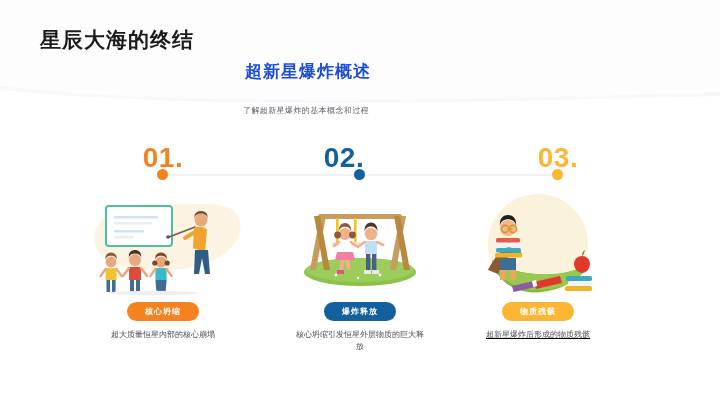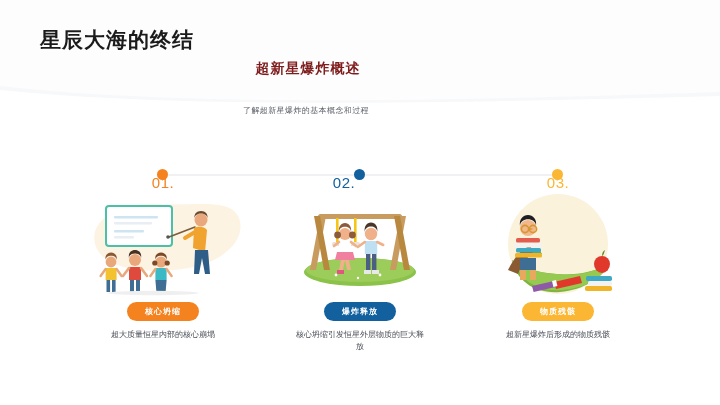--- a/index.html
+++ b/index.html
@@ -23,22 +23,22 @@
   }
 
   .header-title {
     position:absolute; left:40px; top:26px;
     font-size:21px; font-weight:bold; color:#1b1b1b;
     letter-spacing:1px; white-space:nowrap;
   }
 
   .main-title {
     position:absolute; left:0; top:60px; width:616px;
-    text-align:center; font-size:14px; font-weight:bold;
-    color:#7f1d1d; letter-spacing:1px;
+    text-align:center; font-size:17px; font-weight:bold;
+    color:#1d4ed8; letter-spacing:1px;
   }
   .main-subtitle {
     position:absolute; left:0; top:105px; width:612px;
     text-align:center; font-size:8px; color:#5c6068;
     letter-spacing:.4px;
   }
 
   
   .timeline-line {
     position:absolute; left:162px; top:174px; width:398px; height:2px;
@@ -47,31 +47,31 @@
   .dot {
     position:absolute; top:169px; width:11px; height:11px;
     border-radius:50%;
   }
   .dot.d1 { left:157px; }
   .dot.d2 { left:354px; }
   .dot.d3 { left:552px; }
 
   .num {
     position:absolute; top:142px; width:120px; text-align:center;
-    font-size:15px; font-weight:normal; letter-spacing:.5px;margin-top:32px;
+    font-size:28px; font-weight:bold; letter-spacing:.5px;
   }
   .num.n1 { left:103px; }
   .num.n2 { left:284px;text-align:center; }
   .num.n3 { left:498px; }
 
   
   .col { position:absolute; top:192px; width:180px; }
   .col.c1 { left:73px; }
   .col.c2 { left:270px; }
-  .col.c3 { left:468px; }
+  .col.c3 { left:448px;text-decoration:underline; }
 
   .art { position:relative; width:180px; height:104px; }
 
   .badge-wrap { text-align:center; margin-top:4px; }
   .badge {
     display:inline-block; padding:4px 18px; border-radius:11px;
     font-size:8px; font-weight:bold; color:#ffffff; letter-spacing:1px;
   }
 
   .desc {

